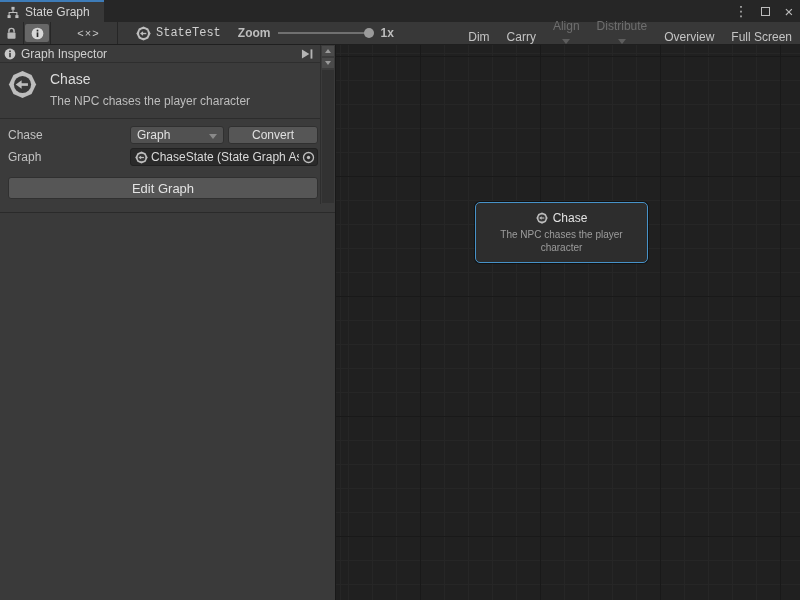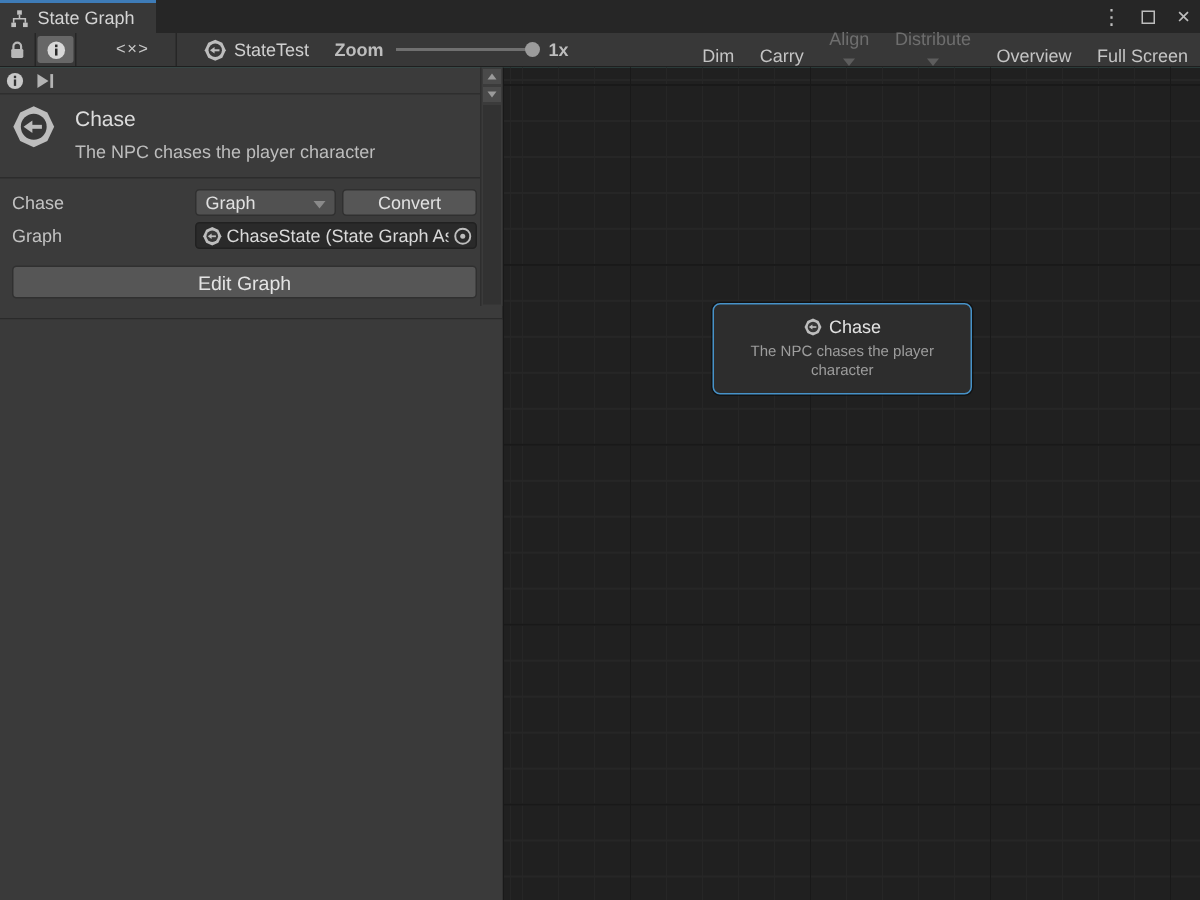--- a/index.html
+++ b/index.html
@@ -2,21 +2,21 @@
 <html><head>
 <meta charset="utf-8">
 <style>
   * { margin:0; padding:0; box-sizing:border-box; }
   html,body { width:800px; height:600px; overflow:hidden; }
   body {
     font-family:"Liberation Sans", sans-serif;
     background:#212121; color:#c8c8c8; font-size:12px;
     -webkit-font-smoothing:antialiased;
   }
-  .window { width:800px; height:600px; display:flex; flex-direction:column; background:#5eead4; }
+  .window { width:800px; height:600px; display:flex; flex-direction:column; background:#f9a8d4; }
 
   
   .tabbar { height:22px; background:#262626; display:flex; align-items:stretch; position:relative; flex:none; }
   .tab {
     background:#383838; border-top:2px solid #3e7cb8; padding:0 14px 0 6px;
     display:flex; align-items:center; gap:5px; color:#d4d4d4; cursor:pointer;
   }
   .tab-label { font-size:12px; }
   .win-controls { position:absolute; right:4px; top:0; height:22px; display:flex; align-items:center; gap:10px; color:#bdbdbd; }
   .win-btn { cursor:pointer; display:flex; align-items:center; justify-content:center; width:14px; height:16px; font-size:13px; }
@@ -27,21 +27,21 @@
   
   .toolbar {
     height:23px; background:#383838; border-bottom:1px solid #1f1f1f;
     display:flex; align-items:stretch; flex:none; position:relative;
   }
   .tb-btn { display:flex; align-items:center; justify-content:center; cursor:pointer; color:#c4c4c4; }
   .tb-sep { width:1px; background:#262626; flex:none; }
   .tb-lock { width:23px; }
   .tb-info { width:24px; background:#676767; border-radius:2px; margin:2px 1px; }
   .tb-code { width:57px; margin-left:9px; color:#c8c8c8; font-size:11px; letter-spacing:1px; }
-  .tb-stateref { display:flex; align-items:center; gap:5px; margin-left:18px; color:#cfcfcf; cursor:pointer; }
+  .tb-stateref { display:flex; align-items:center; gap:5px; margin-left:18px; color:#cfcfcf; cursor:pointer;font-family:Liberation Mono, monospace; }
   .tb-zoom { display:flex; align-items:center; margin-left:17px;font-weight:bold; }
   .tb-zoom-label { color:#bdbdbd; }
   .zoom-track { width:92px; height:2px; background:#707070; margin:0 4px 0 8px; position:relative; cursor:pointer; }
   .zoom-handle { position:absolute; right:-4px; top:-4px; width:10px; height:10px; border-radius:50%; background:#9b9b9b; }
   .tb-zoom-value { color:#bdbdbd; margin-left:6px; }
   .tb-right { position:absolute; right:0; top:0; height:22px; display:flex; align-items:flex-end; }
   .tb-rbtn { padding:0 8px; display:flex; align-items:center; gap:4px; color:#c4c4c4; cursor:pointer; white-space:nowrap; }
   .tb-rbtn.disabled { color:#6e6e6e; cursor:default;flex-direction:column; }
   .dd-arrow { width:0; height:0; border-left:4px solid transparent; border-right:4px solid transparent; border-top:5px solid #8a8a8a; margin-top:2px; }
   .tb-rbtn.disabled .dd-arrow { border-top-color:#5d5d5d; }
@@ -220,20 +220,21 @@
   <div class="main">
 
     <div class="inspector">
 
       <div class="insp-header">
         <svg width="12" height="12" viewBox="0 0 14 14">
           <circle cx="7" cy="7" r="6.3" fill="#c8c8c8"></circle>
           <rect x="6.1" y="5.8" width="1.8" height="5" fill="#333"></rect>
           <rect x="6.1" y="2.9" width="1.8" height="1.9" fill="#333"></rect>
         </svg>
+        <span class="insp-header-title">Graph Inspector</span>
         <span class="dock-btn">
           <svg width="13" height="12" viewBox="0 0 14 13">
             <polygon points="1,1.5 9,6.5 1,11.5" fill="#b4b4b4"></polygon>
             <rect x="10.3" y="1.5" width="2" height="10" fill="#b4b4b4"></rect>
           </svg>
         </span>
       </div>
 
       <div class="scroll-col">
         <div class="scroll-btn">

